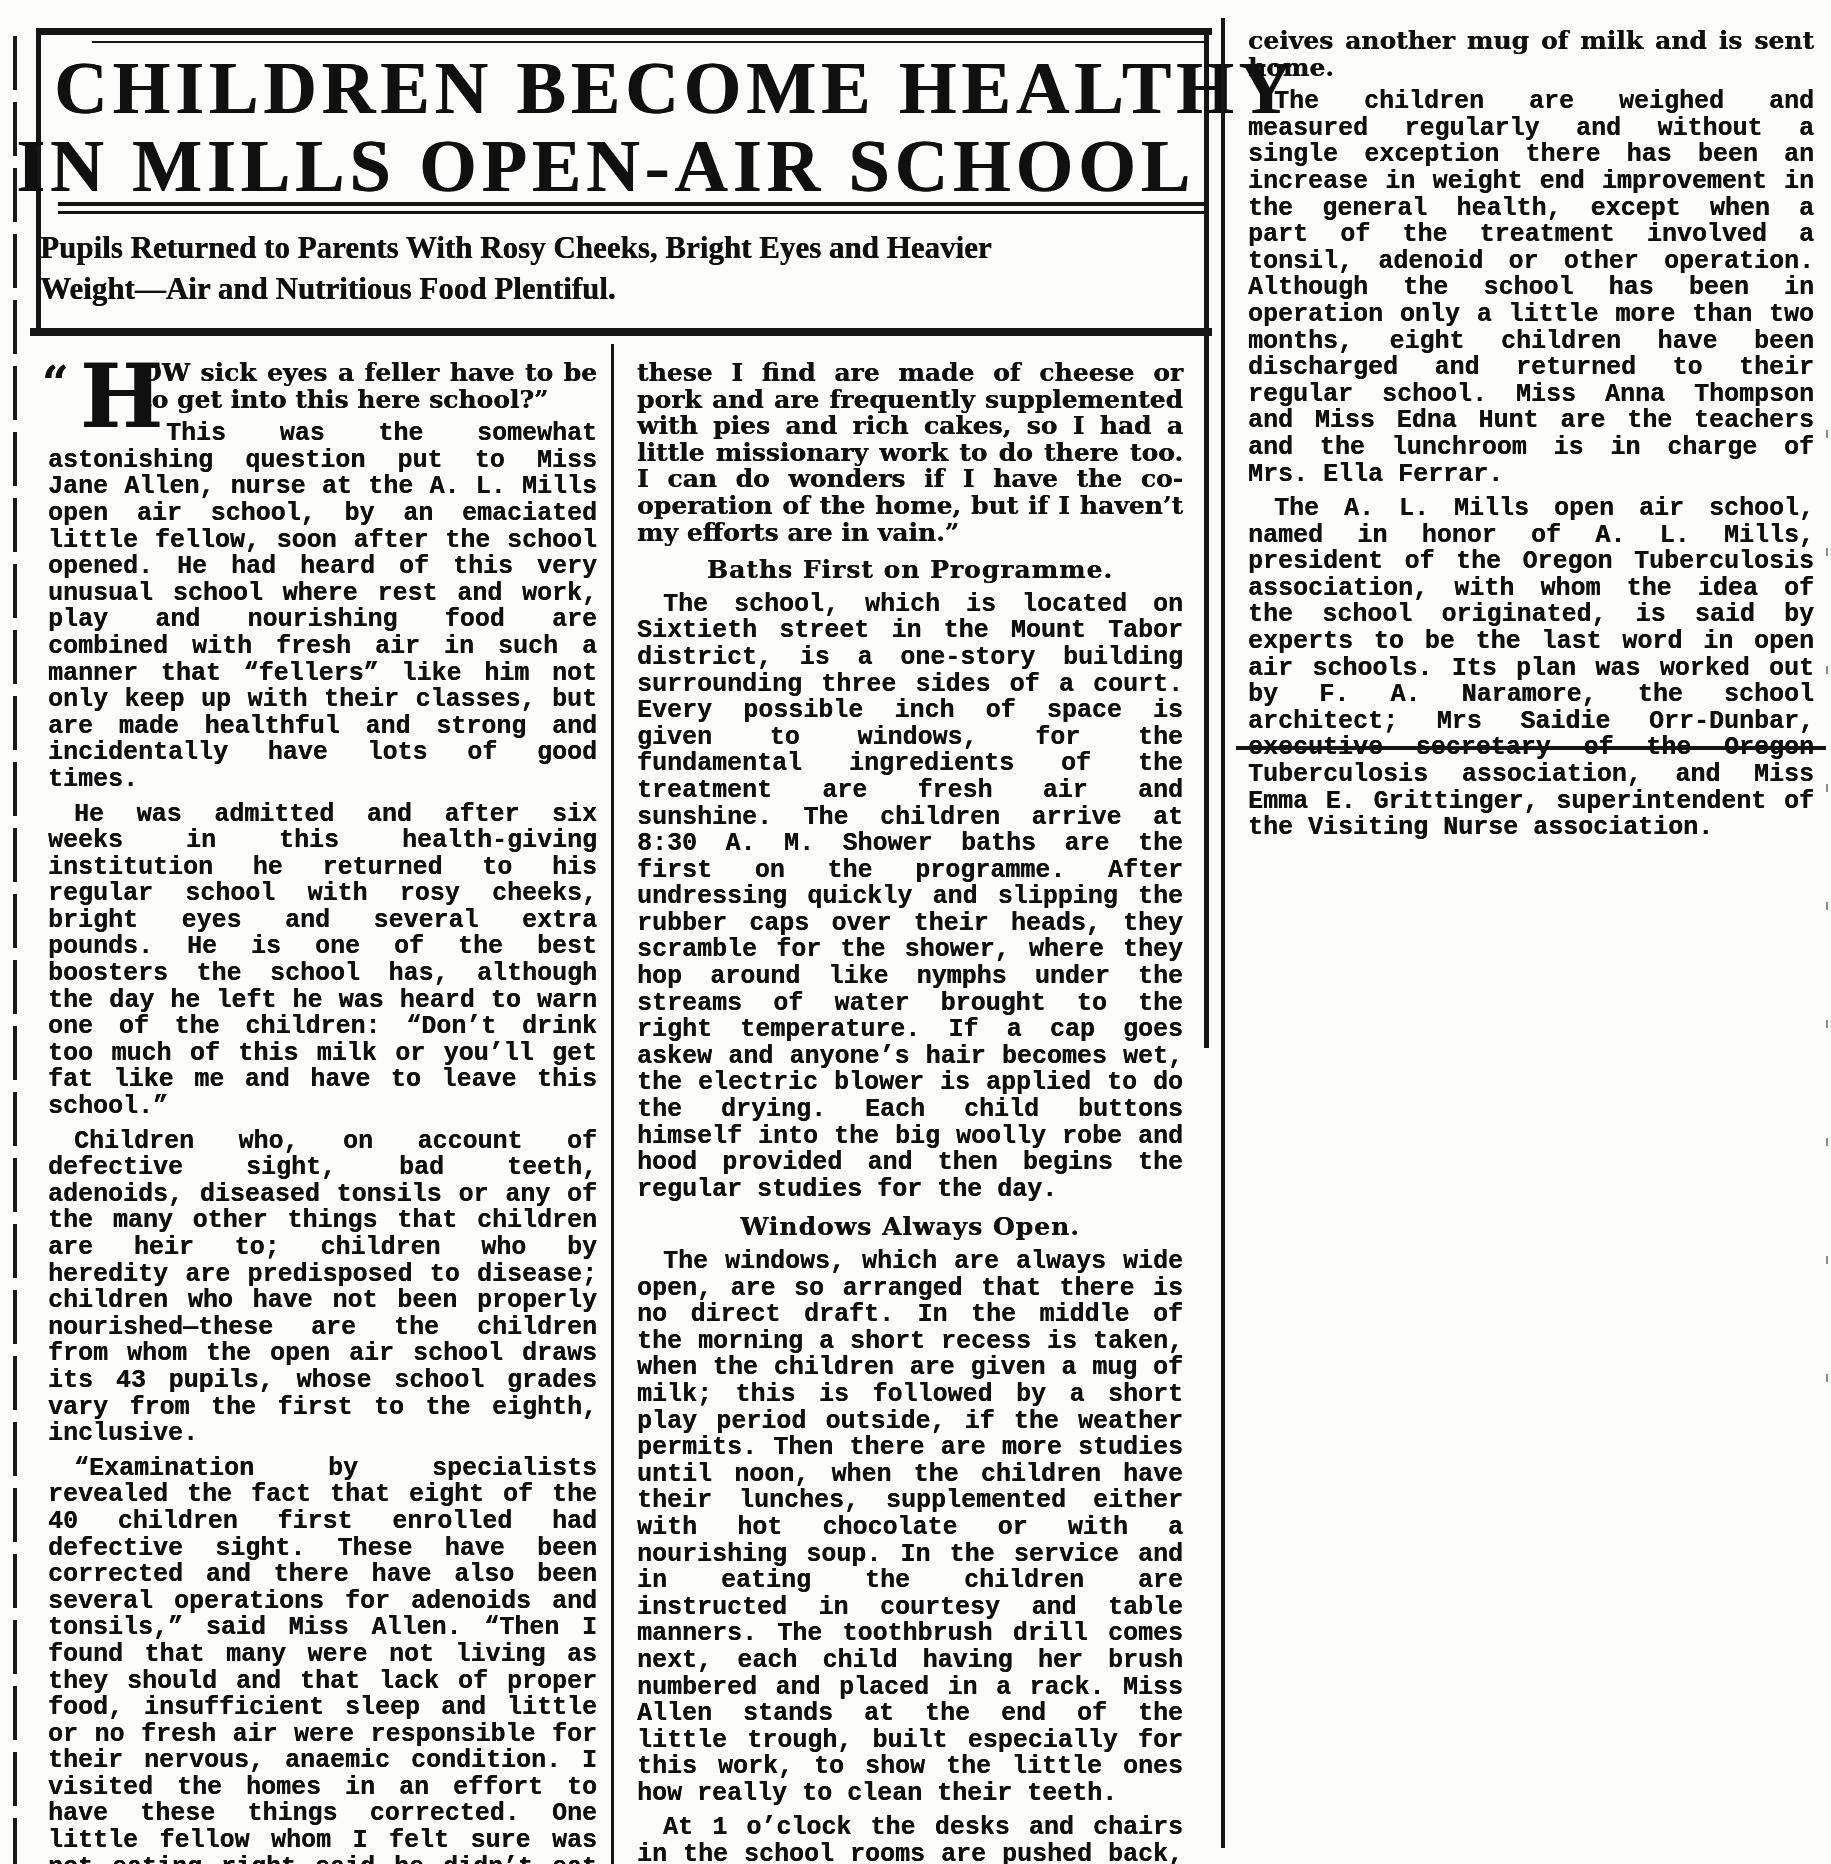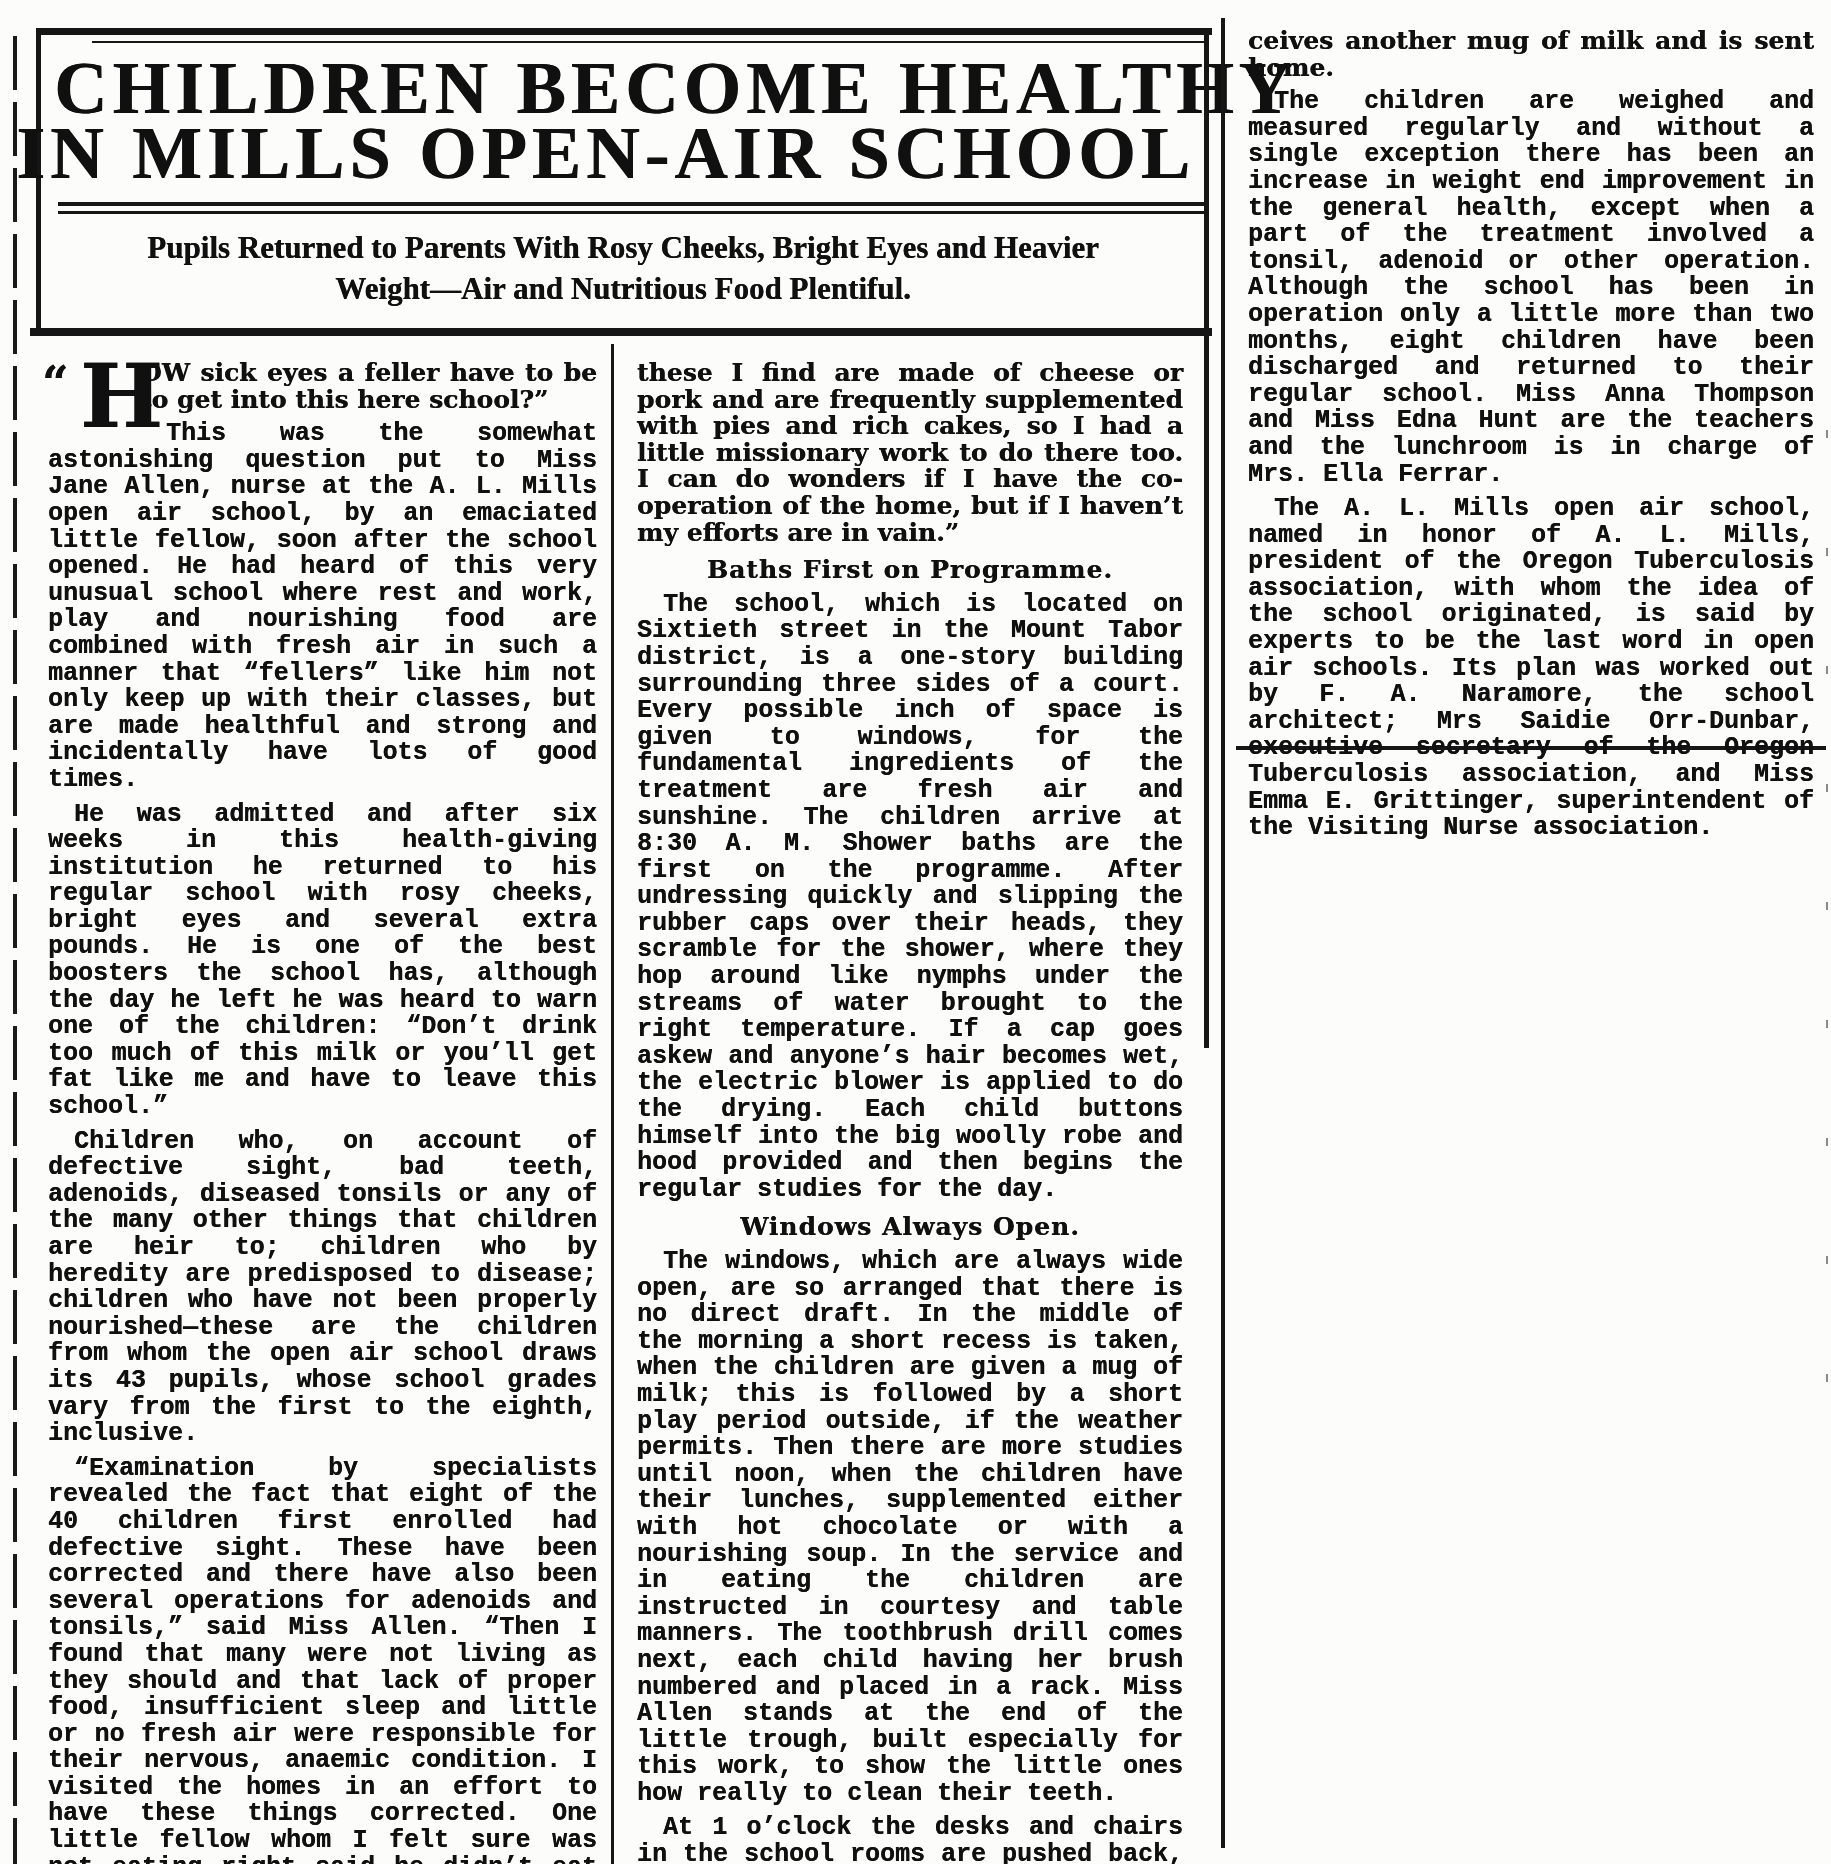--- a/index.html
+++ b/index.html
@@ -16,22 +16,22 @@
   .thick-bottom{left:30px;top:328px;width:1182px;height:8px;}
   .vline-col1{left:611px;top:344px;width:3px;height:1520px;}
   .vline-mast-right{left:1204px;top:30px;width:5px;height:1018px;}
   .vline-col2{left:1221px;top:18px;width:4px;height:1830px;}
   .col3-end{left:1236px;top:746px;width:590px;height:4px;}
   .right-dash{left:1826px;top:430px;width:2px;height:1010px;background:repeating-linear-gradient(to bottom,#8a8a86 0 8px,rgba(0,0,0,0) 8px 118px);}
 
   .hl{position:absolute;font-family:"Liberation Serif",serif;font-weight:bold;
       font-size:74px;letter-spacing:5px;white-space:nowrap;text-shadow:0.6px 0 0 currentColor;}
   .hl1{left:54px;top:46px;}
-  .hl2{right:636px;top:111px;}
-  .sh{position:absolute;left:40px;width:1166px;text-align:center;font-weight:bold;
+  .hl2{right:636px;top:124px;}
+  .sh{position:absolute;left:40px;width:1166px;text-align:left;font-weight:bold;
       font-size:31px;font-family:"Liberation Serif",serif;text-shadow:0.4px 0 0 currentColor;}
   .sh1{top:230px;}
   .sh2{top:271px;}
 
   .col{position:absolute;text-align:justify;font-weight:bold;font-size:25px;line-height:26.6px;
        text-shadow:0.35px 0 0 currentColor;}
   .col1{left:40px;top:352px;width:565px;}
   .col2{left:629px;top:352px;width:562px;}
   .col3{left:1240px;top:20px;width:582px;}
   .para{margin:8px;}

